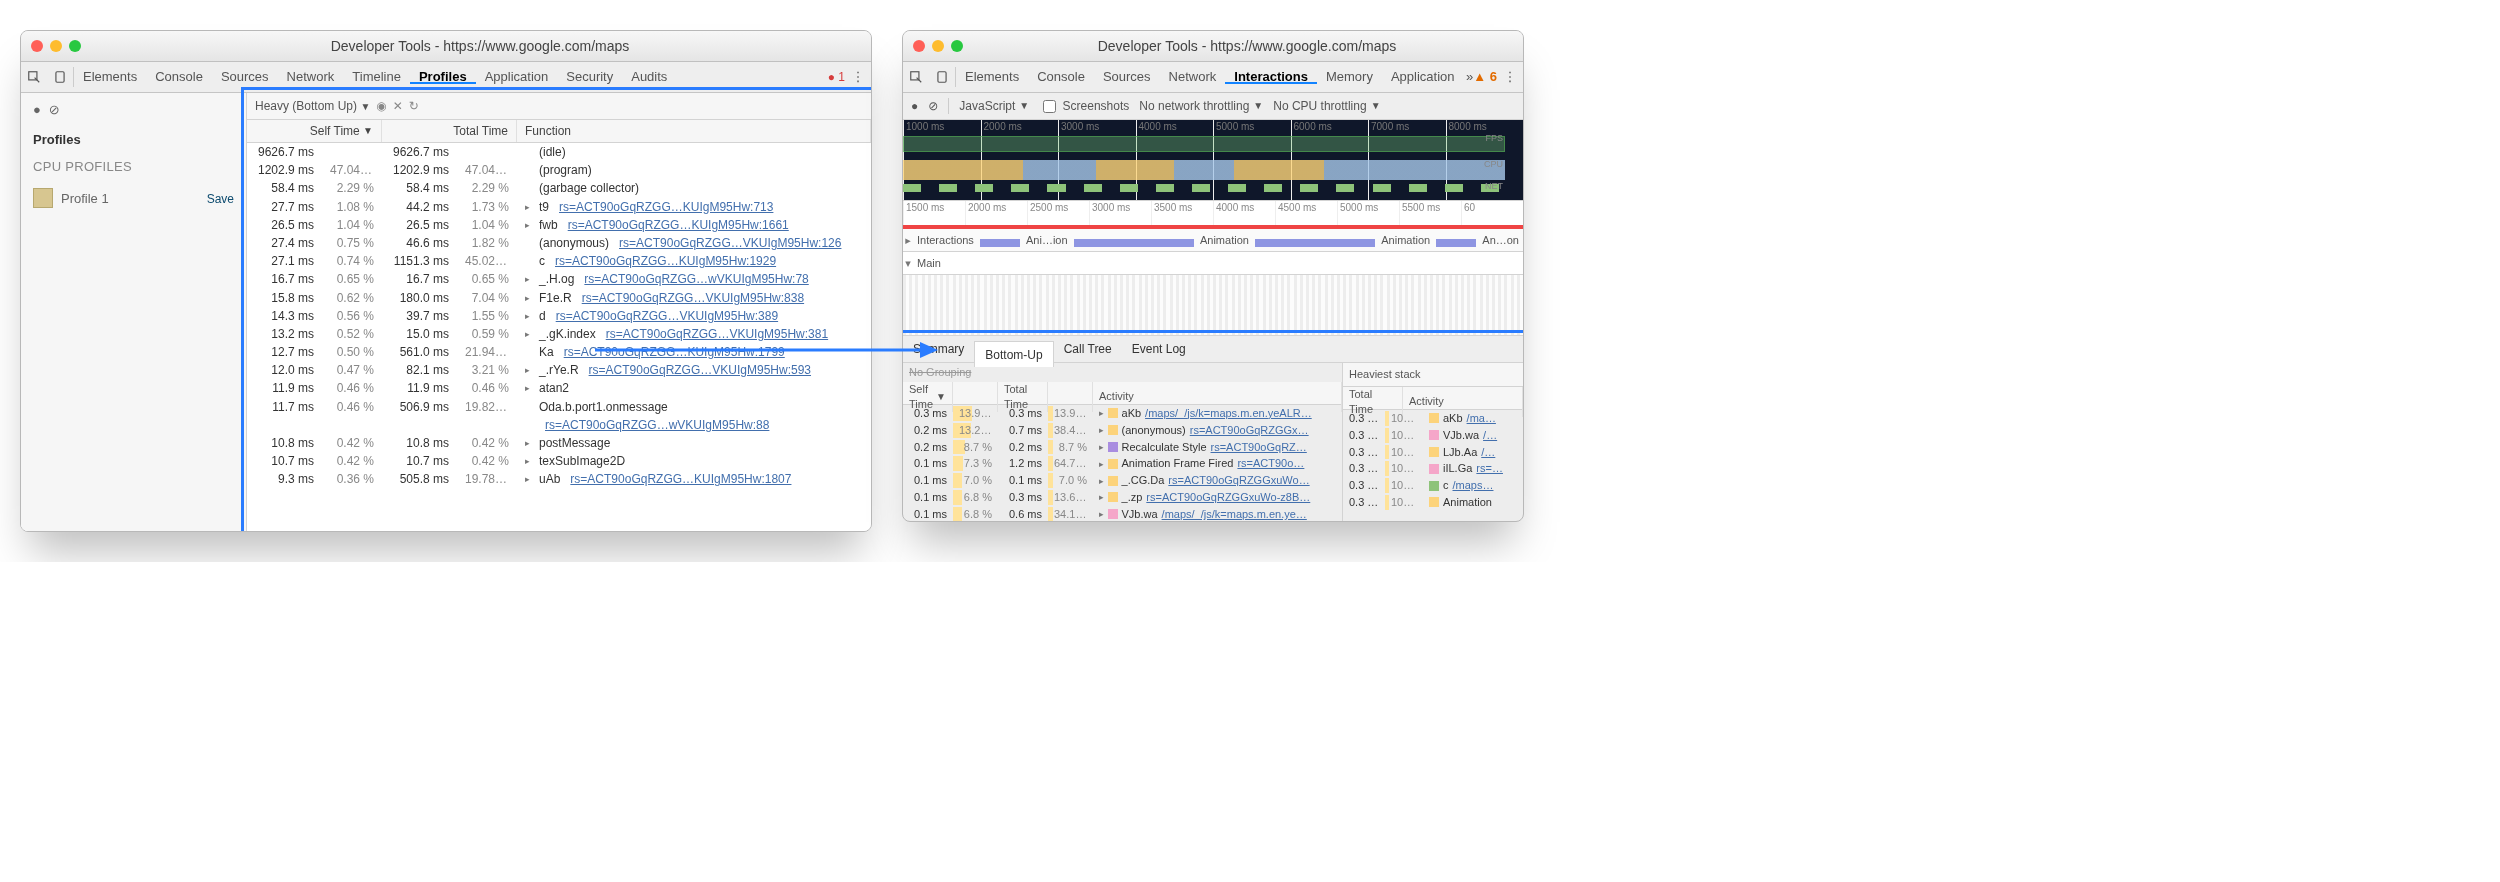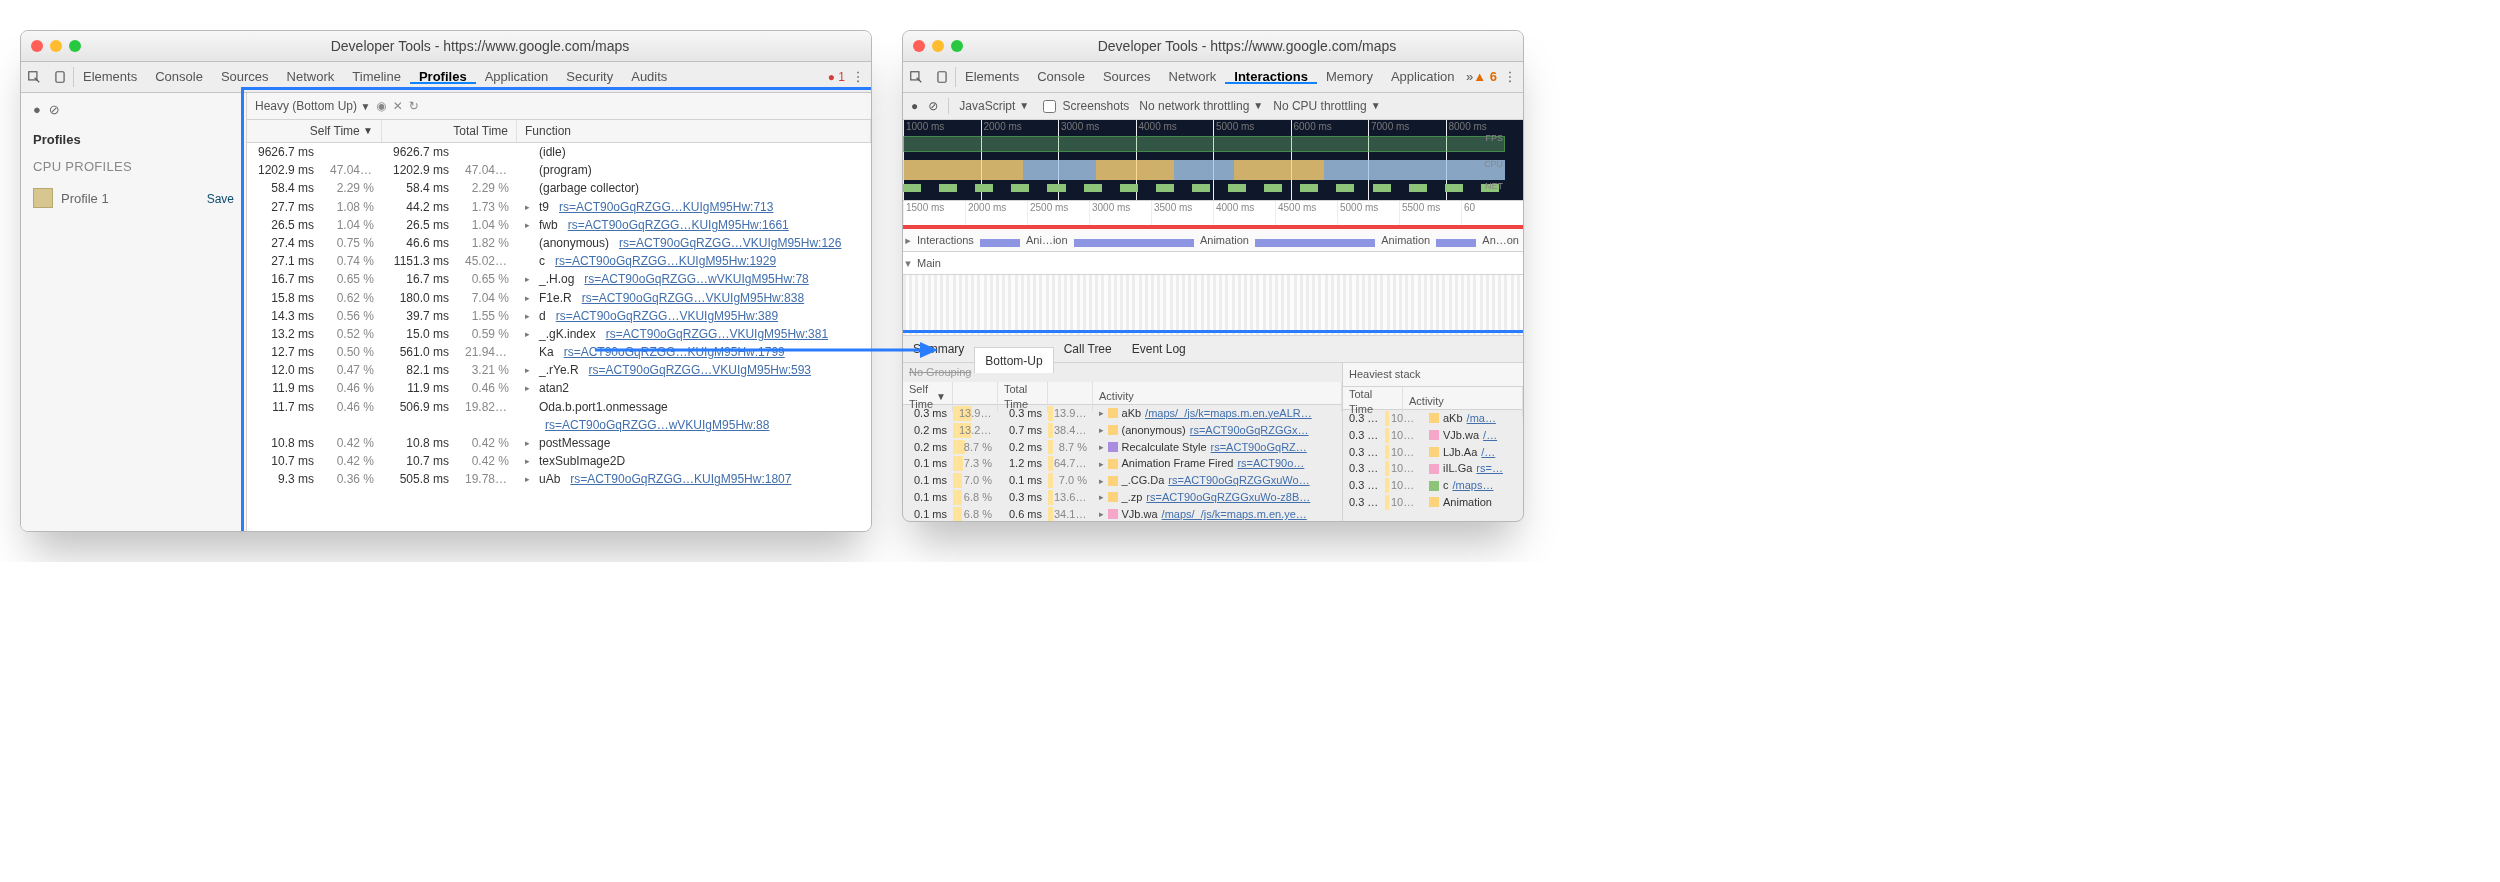--- a/index.html
+++ b/index.html
@@ -63,21 +63,21 @@
 .tl-lab{position:absolute;right:2px;font-size:9px;color:#888}
 .flame-strip{height:24px;border-bottom:4px solid #ef4444;background:#fff;position:relative}
 .flame-strip .ticks{position:absolute;inset:0;display:flex}
 .flame-strip .ticks span{flex:1;border-left:1px solid #eee;font-size:10px;color:#888;padding-left:2px}
 .anim-row{height:22px;border-bottom:1px solid #d3d3d3;background:#fafafa;display:flex;align-items:center;font-size:11px;color:#555}
 .anim-row .lbl{padding:0 4px;white-space:nowrap}
 .anim-row .seg{height:8px;background:#8e95e2;margin:0 2px}
 .flame{height:60px;border-bottom:1px solid #d3d3d3;background:repeating-linear-gradient(90deg,#eee 0 .5%,#fff .5% 1%),linear-gradient(#fcd37b,#fcd37b 35%,#bde29e 35%,#bde29e 70%,#cdb8e6 70%);opacity:.85}
 .bu-tabs{display:flex;height:26px;border-bottom:1px solid #d3d3d3;background:#eee;font-size:12px}
 .bu-tabs .t{padding:0 10px;line-height:26px;cursor:pointer}
-.bu-tabs .t.active{background:#fff;border:1px solid #d3d3d3;border-bottom:none;position:relative;top:11px}
+.bu-tabs .t.active{background:#fff;border:1px solid #d3d3d3;border-bottom:none;position:relative;top:5px}
 .bu-panel{display:flex;flex:1;min-height:0}
 .bu-left{flex:1;display:flex;flex-direction:column;min-width:0}
 .bu-right{width:180px;border-left:1px solid #d3d3d3;display:flex;flex-direction:column}
 .bu-hdr{display:grid;height:22px;background:#f6f6f6;border-bottom:1px solid #d3d3d3;font-size:11px;color:#555}
 .bu-left .bu-hdr{grid-template-columns:50px 45px 50px 45px 1fr}
 .bu-right .bu-hdr{grid-template-columns:60px 1fr}
 .bu-right .ttl2{font-size:11px;color:#555;padding:4px 6px;border-bottom:1px solid #d3d3d3;background:#f6f6f6}
 .bu-hdr div{display:flex;align-items:center;justify-content:flex-end;padding:0 6px;border-right:1px solid #e0e0e0}
 .bu-hdr div:last-child{justify-content:flex-start}
 .bu-rows{flex:1;overflow:auto;font-size:11px}

